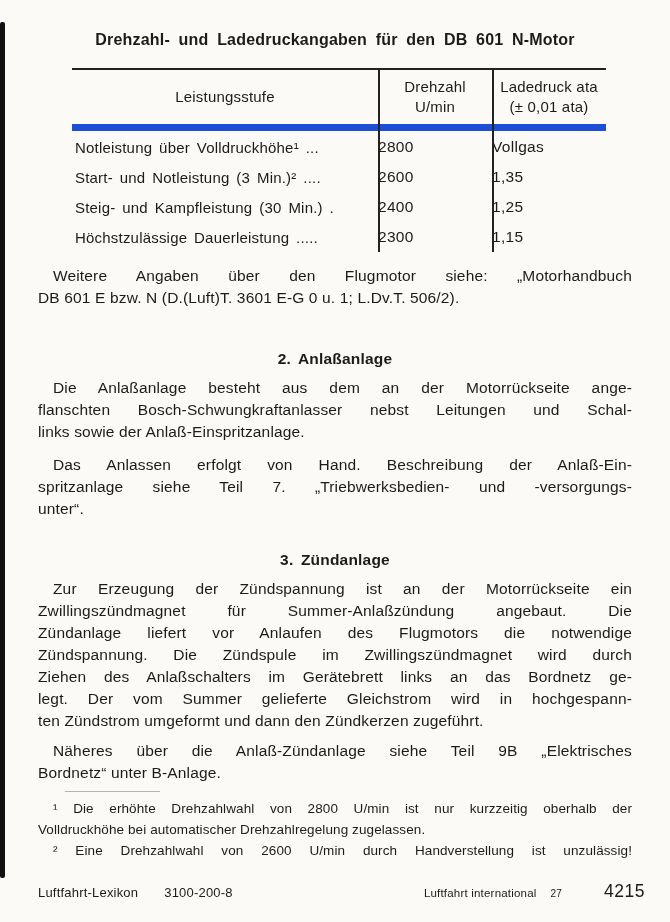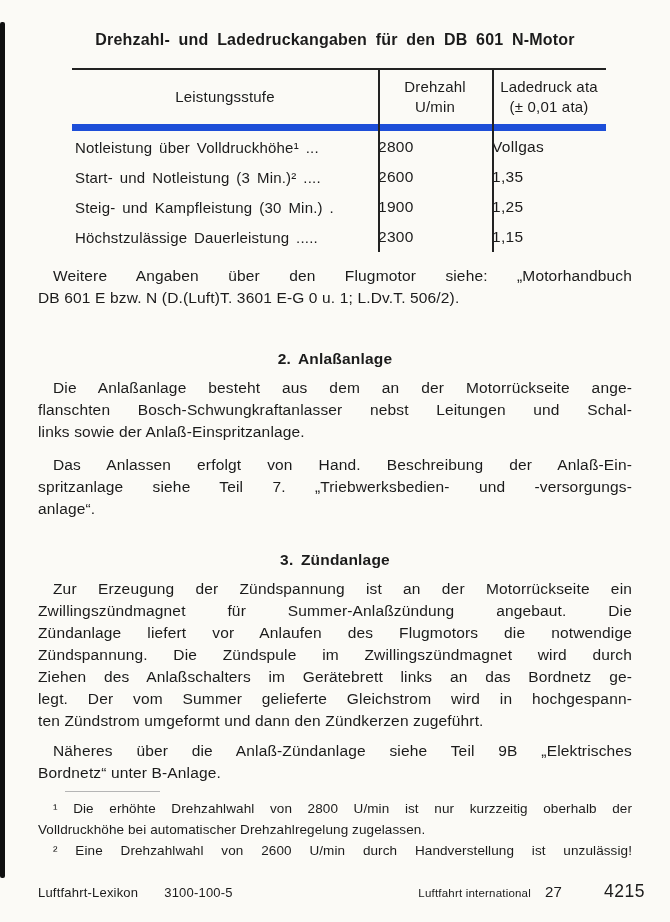--- a/index.html
+++ b/index.html
@@ -136,21 +136,21 @@
     left: 38px;
     right: 25px;
     top: 881px;
     display: flex;
     align-items: baseline;
     font-size: 13px;
     letter-spacing: 0.2px;
   }
   .footer .code { margin-left: 26px; }
   .footer .right { margin-left: auto; font-size: 11.5px; }
-  .footer .issue { margin-left: 14px; font-size: 15px; }
+  .footer .issue { margin-left: 14px; font-size: 10px; }
   .footer .pagenum { margin-left: 42px; font-size: 17.5px; letter-spacing: 0.5px; }
 </style>
 </head>
 <body>
 
 <div class="page">
 
   <div class="spine"></div>
 
   <div class="content">
@@ -175,21 +175,21 @@
           <div class="val">2800</div>
           <div class="val">Vollgas</div>
         </div>
         <div class="t-row">
           <div class="lbl">Start- und Notleistung (3 Min.)² ....</div>
           <div class="val">2600</div>
           <div class="val">1,35</div>
         </div>
         <div class="t-row">
           <div class="lbl">Steig- und Kampfleistung (30 Min.) .</div>
-          <div class="val">1900</div>
+          <div class="val">2400</div>
           <div class="val">1,25</div>
         </div>
         <div class="t-row">
           <div class="lbl">Höchstzulässige Dauerleistung .....</div>
           <div class="val">2300</div>
           <div class="val">1,15</div>
         </div>
       </div>
     </div>
 
@@ -202,21 +202,21 @@
 
     <div class="para m-p3">
       <div class="jl ind">Die Anlaßanlage besteht aus dem an der Motorrückseite ange-</div>
       <div class="jl">flanschten Bosch-Schwungkraftanlasser nebst Leitungen und Schal-</div>
       <div class="jl-last">links sowie der Anlaß-Einspritzanlage.</div>
     </div>
 
     <div class="para m-p4">
       <div class="jl ind">Das Anlassen erfolgt von Hand. Beschreibung der Anlaß-Ein-</div>
       <div class="jl">spritzanlage siehe Teil 7. „Triebwerksbedien- und -versorgungs-</div>
-      <div class="jl-last">anlage“.</div>
+      <div class="jl-last">unter“.</div>
     </div>
 
     <div class="heading m-h3">3. Zündanlage</div>
 
     <div class="para m-p6">
       <div class="jl ind">Zur Erzeugung der Zündspannung ist an der Motorrückseite ein</div>
       <div class="jl">Zwillingszündmagnet für Summer-Anlaßzündung angebaut. Die</div>
       <div class="jl">Zündanlage liefert vor Anlaufen des Flugmotors die notwendige</div>
       <div class="jl">Zündspannung. Die Zündspule im Zwillingszündmagnet wird durch</div>
       <div class="jl">Ziehen des Anlaßschalters im Gerätebrett links an das Bordnetz ge-</div>
@@ -237,19 +237,19 @@
     </div>
 
     <div class="footnote">
       <div class="jl ind">² Eine Drehzahlwahl von 2600 U/min durch Handverstellung ist unzulässig!</div>
     </div>
 
   </div>
 
   <div class="footer">
     <span>Luftfahrt-Lexikon</span>
-    <span class="code">3100-100-5</span>
+    <span class="code">3100-200-8</span>
     <span class="right">Luftfahrt international</span>
     <span class="issue">27</span>
     <span class="pagenum">4215</span>
   </div>
 
 </div>
 
 </body></html>

